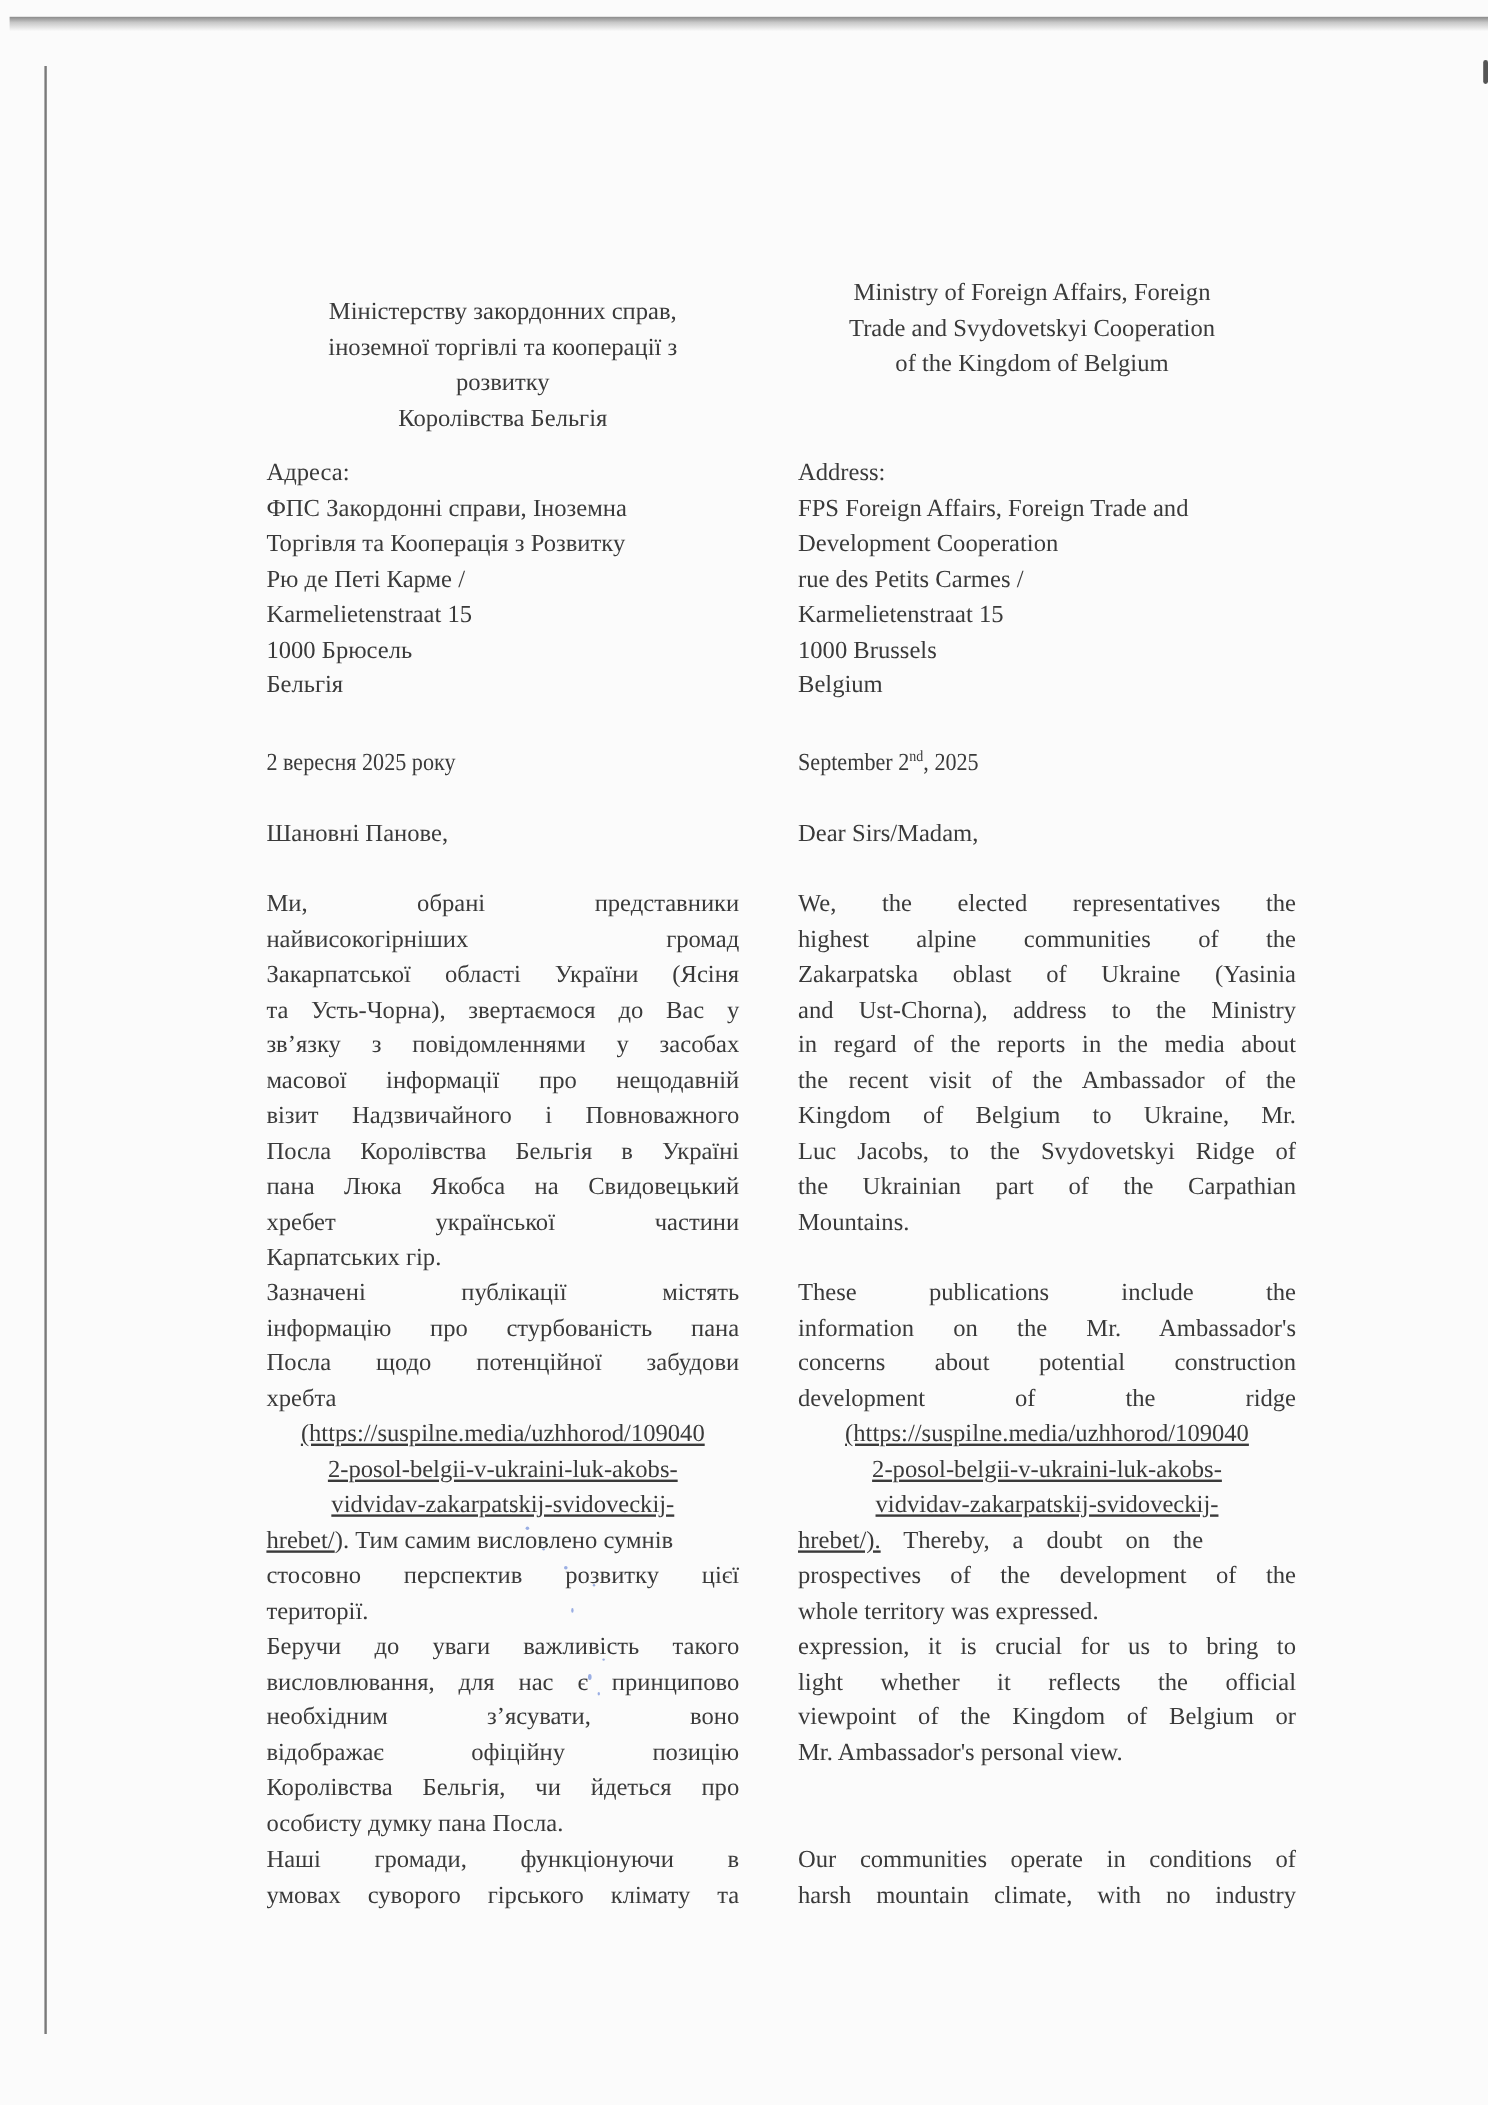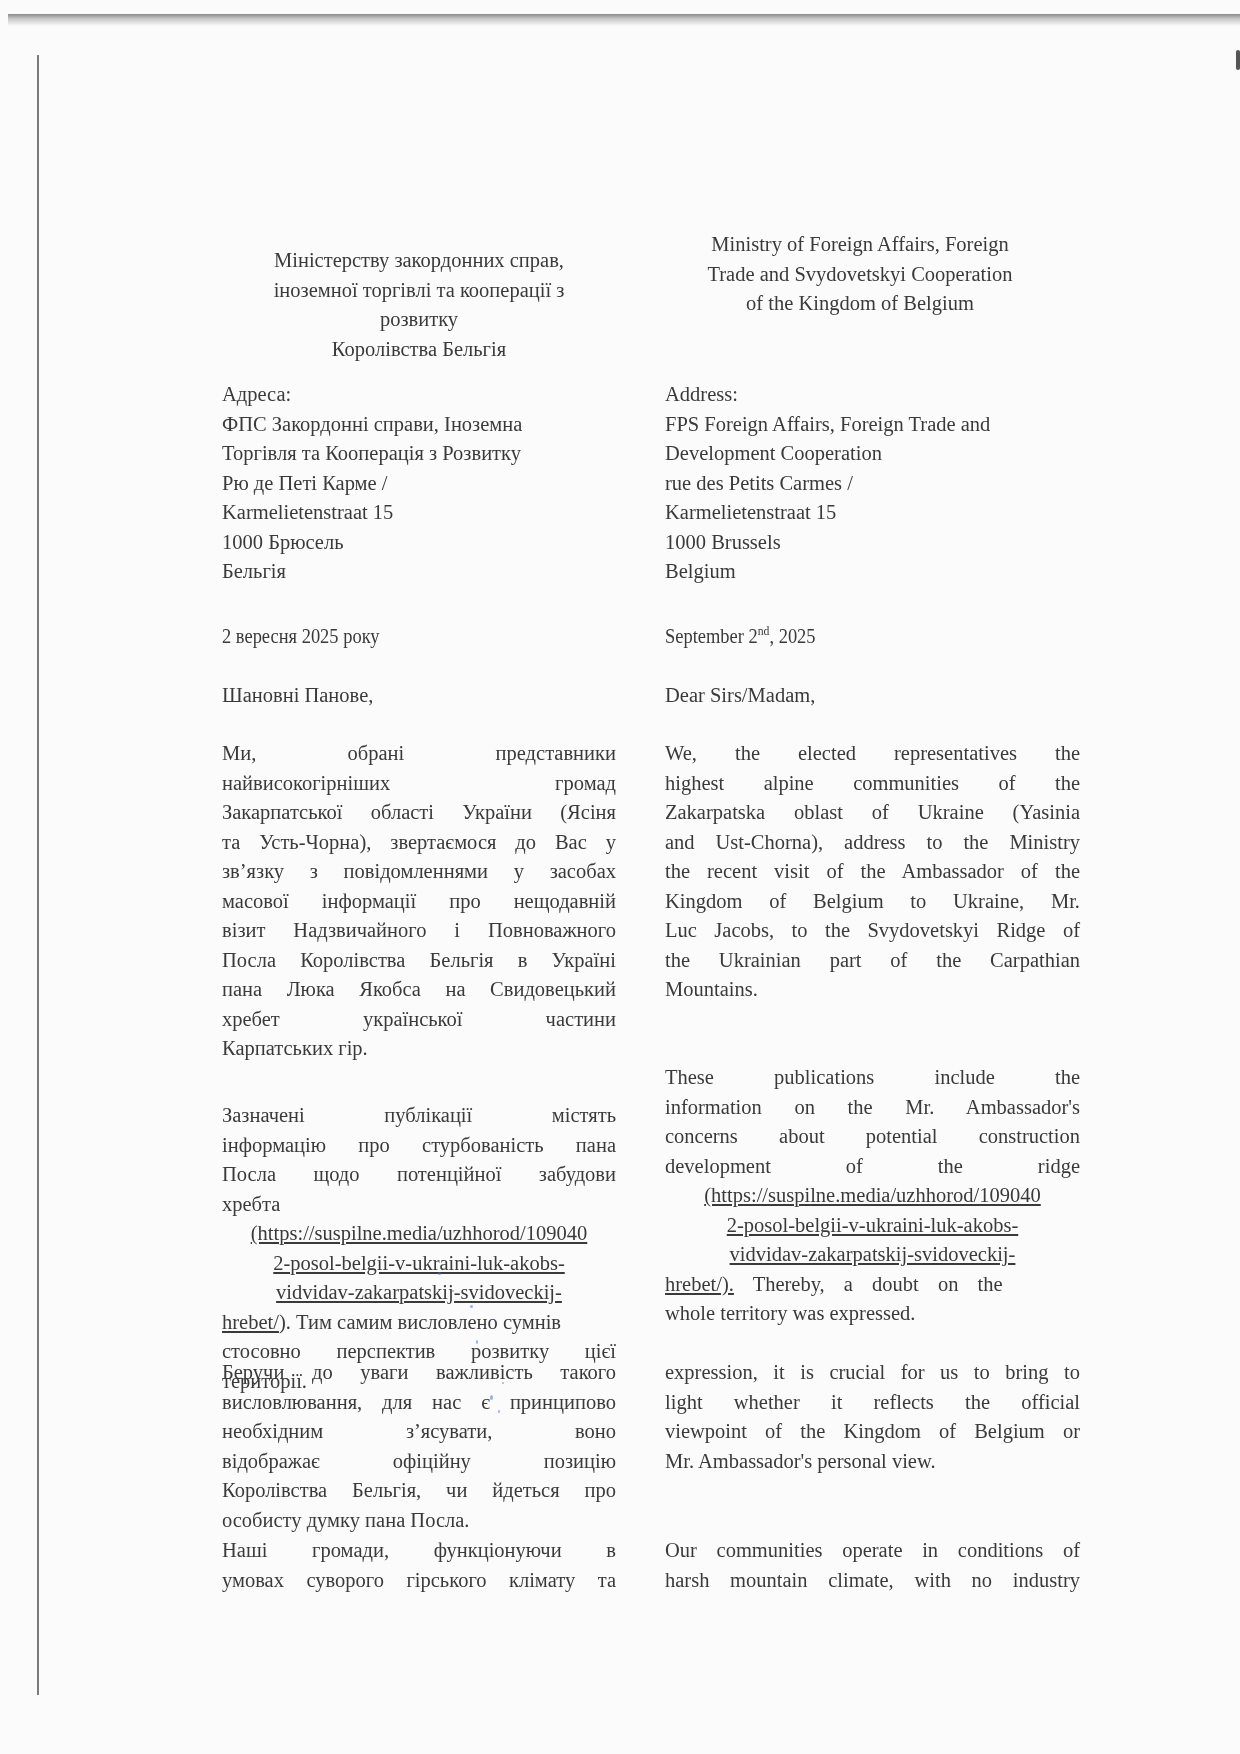--- a/index.html
+++ b/index.html
@@ -74,21 +74,21 @@
     <span class="jline">та Усть-Чорна), звертаємося до Вас у</span>
     <span class="jline">зв’язку з повідомленнями у засобах</span>
     <span class="jline">масової інформації про нещодавній</span>
     <span class="jline">візит Надзвичайного і Повноважного</span>
     <span class="jline">Посла Королівства Бельгія в Україні</span>
     <span class="jline">пана Люка Якобса на Свидовецький</span>
     <span class="jline">хребет української частини</span>
     <span class="line">Карпатських гір.</span>
   </div>
 
-  <div class="block" style="top:1063px;width:394px;margin-top:38px;">
+  <div class="block" style="top:1063px;width:394px;">
     <span class="jline">Зазначені публікації містять</span>
     <span class="jline">інформацію про стурбованість пана</span>
     <span class="jline">Посла щодо потенційної забудови</span>
     <span class="line">хребта</span>
     <span class="line link">(https://suspilne.media/uzhhorod/109040</span>
     <span class="line link">2-posol-belgii-v-ukraini-luk-akobs-</span>
     <span class="line link">vidvidav-zakarpatskij-svidoveckij-</span>
     <span class="line"><span class="link">hrebet/</span><span>). Тим самим висловлено сумнів</span></span>
     <span class="jline">стосовно перспектив розвитку цієї</span>
     <span class="line">території.</span>
@@ -133,36 +133,38 @@
 
   <div class="block" style="top:681px;text-align:right;">
     <span class="line">Dear Sirs/Madam,</span>
   </div>
 
   <div class="block" style="top:739px;width:415px;">
     <span class="jline">We, the elected representatives the</span>
     <span class="jline">highest alpine communities of the</span>
     <span class="jline">Zakarpatska oblast of Ukraine (Yasinia</span>
     <span class="jline">and Ust-Chorna), address to the Ministry</span>
+    <span class="jline">in regard of the reports in the media about</span>
     <span class="jline">the recent visit of the Ambassador of the</span>
     <span class="jline">Kingdom of Belgium to Ukraine, Mr.</span>
     <span class="jline">Luc Jacobs, to the Svydovetskyi Ridge of</span>
     <span class="jline">the Ukrainian part of the Carpathian</span>
     <span class="line">Mountains.</span>
   </div>
 
   <div class="block" style="top:1063px;width:415px;">
     <span class="jline">These publications include the</span>
     <span class="jline">information on the Mr. Ambassador's</span>
     <span class="jline">concerns about potential construction</span>
     <span class="jline">development of the ridge</span>
     <span class="line link">(https://suspilne.media/uzhhorod/109040</span>
     <span class="line link">2-posol-belgii-v-ukraini-luk-akobs-</span>
     <span class="line link">vidvidav-zakarpatskij-svidoveckij-</span>
     <span class="line"><span class="link">hrebet/).</span><span style="word-spacing:14px;"> Thereby, a doubt on the</span></span>
+    <span class="jline">prospectives of the development of the</span>
     <span class="line">whole territory was expressed.</span>
   </div>
 
   <div class="block" style="top:1358px;width:415px;">
     <span class="jline">expression, it is crucial for us to bring to</span>
     <span class="jline">light whether it reflects the official</span>
     <span class="jline">viewpoint of the Kingdom of Belgium or</span>
     <span class="line">Mr. Ambassador's personal view.</span>
   </div>
 

